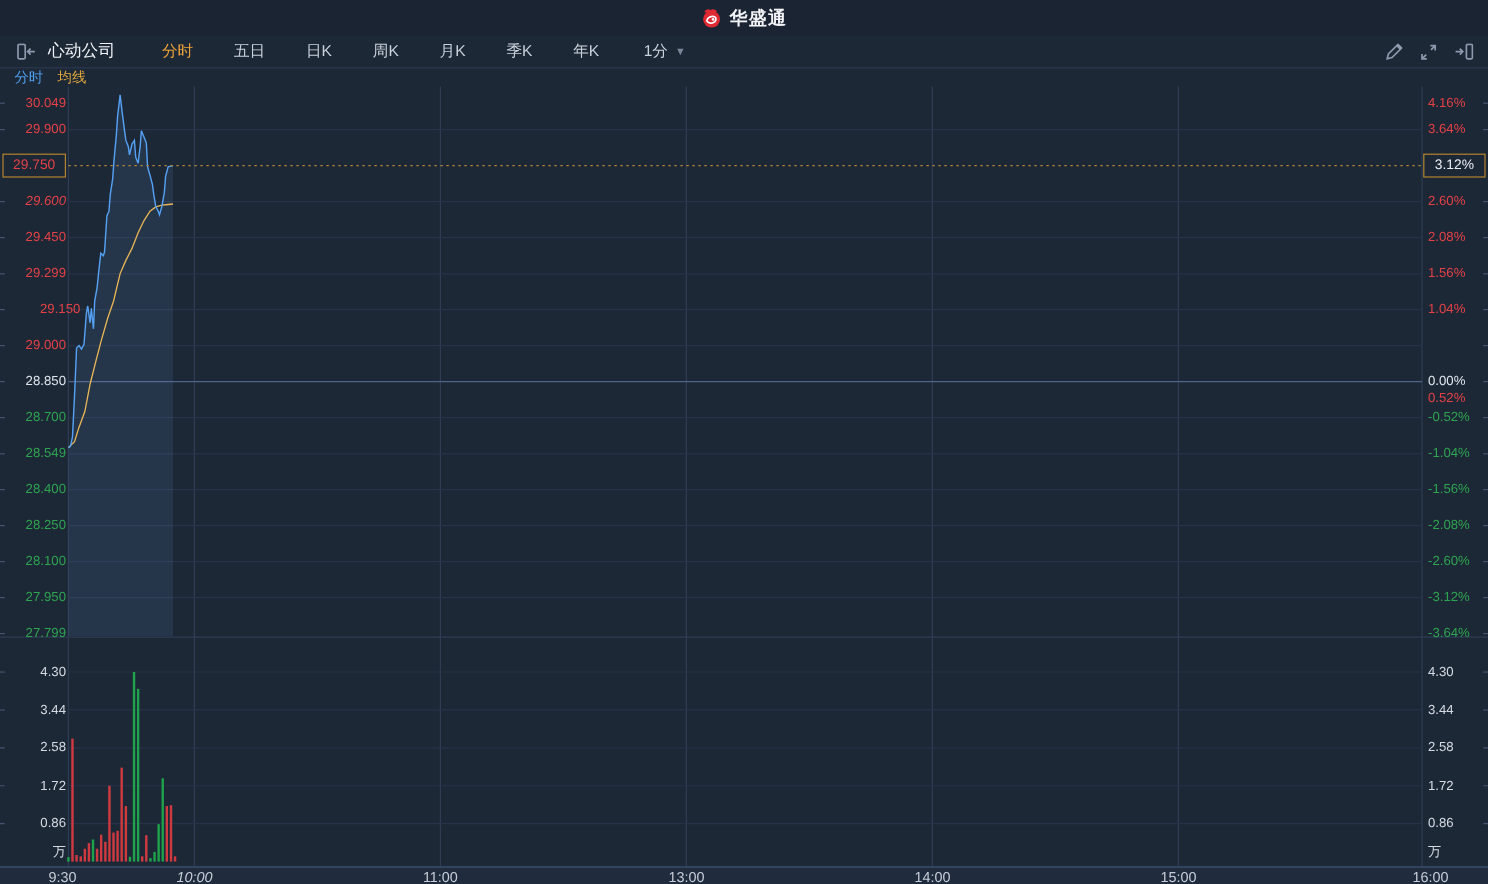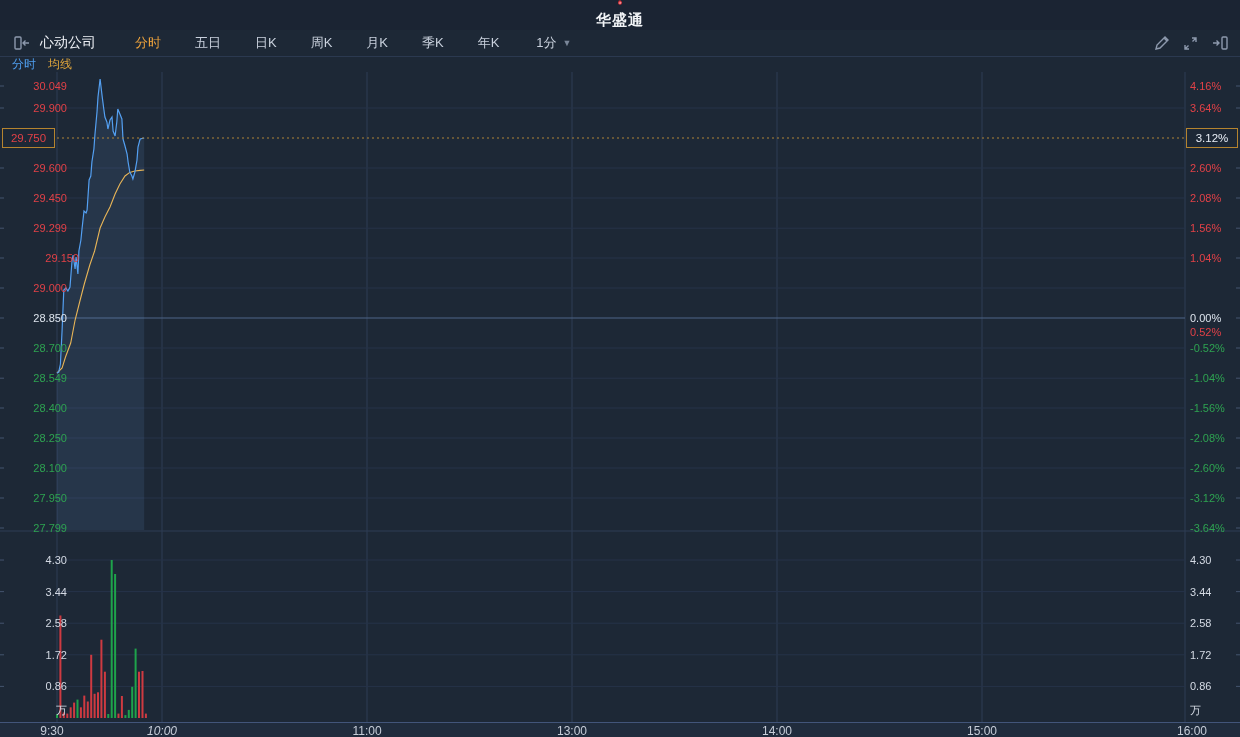--- a/index.html
+++ b/index.html
@@ -1,36 +1,36 @@
 <!DOCTYPE html>
 <html><head>
 <meta charset="utf-8">
 <style>
   * { margin:0; padding:0; box-sizing:border-box; }
   html,body { width:1240px; height:737px; overflow:hidden; background:#1d2836;
               font-family:"Liberation Sans","DejaVu Sans",sans-serif; }
   .titlebar { position:absolute; left:0; top:0; width:1240px; height:30px; background:#1b2433;
-              display:flex; align-items:center; justify-content:center; gap:6px;flex-direction:column; }
+              display:flex; align-items:center; justify-content:center; gap:6px; }
   .titlebar .appname { color:#f2f4f7; font-size:15px; font-weight:bold; letter-spacing:1px; }
   .toolbar { position:absolute; left:0; top:30px; width:1240px; height:27px; background:#1d2836;
              border-bottom:1px solid #2b3950; display:flex; align-items:center; }
   .toolbar .collapse { margin-left:14px; display:flex; align-items:center; }
   .toolbar .stock { color:#eef1f6; font-size:14px; font-weight:normal; margin-left:10px; }
   .periods { display:flex; margin-left:22px; }
   .periods .p { color:#c9d1dd; font-size:13px; margin:0 17px; cursor:pointer; }
   .periods .p.active { color:#f0a43c; }
   .interval { color:#c9d1dd; font-size:13px; margin-left:20px; display:flex; align-items:center; gap:6px; cursor:pointer; }
   .interval .caret { color:#7a8699; font-size:9px; }
   .tb-icons { margin-left:auto; margin-right:12px; display:flex; align-items:center; gap:14px; }
   .legend { position:absolute; left:0; top:57px; width:1240px; height:15px; display:flex; align-items:center; }
   .legend .li { font-size:12px; margin-left:12px; line-height:15px; cursor:pointer; }
   svg.chart { position:absolute; left:0; top:0; }
   .ax { position:absolute; font-size:11px; line-height:14px; white-space:nowrap; }
   .ax.right-col { left:1190px; }
-  .ax.left-col { left:12px; width:55px; text-align:right; }
+  .ax.left-col { left:0; width:55px; text-align:right; }
   .pricebox { position:absolute; top:128px; height:20px; border:1px solid #b5842f; background:#1d2836;
               font-size:11.5px; line-height:18px; text-align:center; z-index:5; }
   .pricebox.left { left:2px; width:53px; color:#e24147; }
   .pricebox.right { left:1186px; width:52px; color:#e8edf5; }
   .timebar { position:absolute; left:0; top:722px; width:1240px; height:15px; background:#202c3d;
              border-top:1px solid #42557a; }
   .timebar .t { position:absolute; top:1px; width:60px; text-align:center; color:#c6cdd8; font-size:12px; }
   .icon-btn { cursor:pointer; display:flex; }
 </style>
 </head>
@@ -191,21 +191,21 @@
     <span class="li" style="color: rgb(79, 159, 240);">分时</span>
     <span class="li" style="color: rgb(224, 166, 60);">均线</span>
   </div>
 
 <div class="pricebox left">29.750</div>
 <div class="pricebox right">3.12%</div>
 
 <div id="labels">
     <div class="ax left-col" style="top: 79px; color: rgb(226, 65, 71);">30.049</div>
     <div class="ax left-col" style="top: 101px; color: rgb(226, 65, 71);">29.900</div>
-    <div class="ax left-col" style="top: 161px; color: rgb(226, 65, 71);">29.600</div>
+    <div class="ax left-col" style="top: 161px; color: rgb(226, 65, 71); font-style: italic;">29.600</div>
     <div class="ax left-col" style="top: 191px; color: rgb(226, 65, 71);">29.450</div>
     <div class="ax left-col" style="top: 221.2px; color: rgb(226, 65, 71);">29.299</div>
     <div class="ax left-col" style="top: 251px; color: rgb(226, 65, 71); margin-left: 12px;">29.150</div>
     <div class="ax left-col" style="top: 281px; color: rgb(226, 65, 71);">29.000</div>
     <div class="ax left-col" style="top: 311px; color: rgb(221, 228, 237);">28.850</div>
     <div class="ax left-col" style="top: 341px; color: rgb(46, 163, 81);">28.700</div>
     <div class="ax left-col" style="top: 371.2px; color: rgb(46, 163, 81);">28.549</div>
     <div class="ax left-col" style="top: 401px; color: rgb(46, 163, 81);">28.400</div>
     <div class="ax left-col" style="top: 431px; color: rgb(46, 163, 81);">28.250</div>
     <div class="ax left-col" style="top: 461px; color: rgb(46, 163, 81);">28.100</div>

